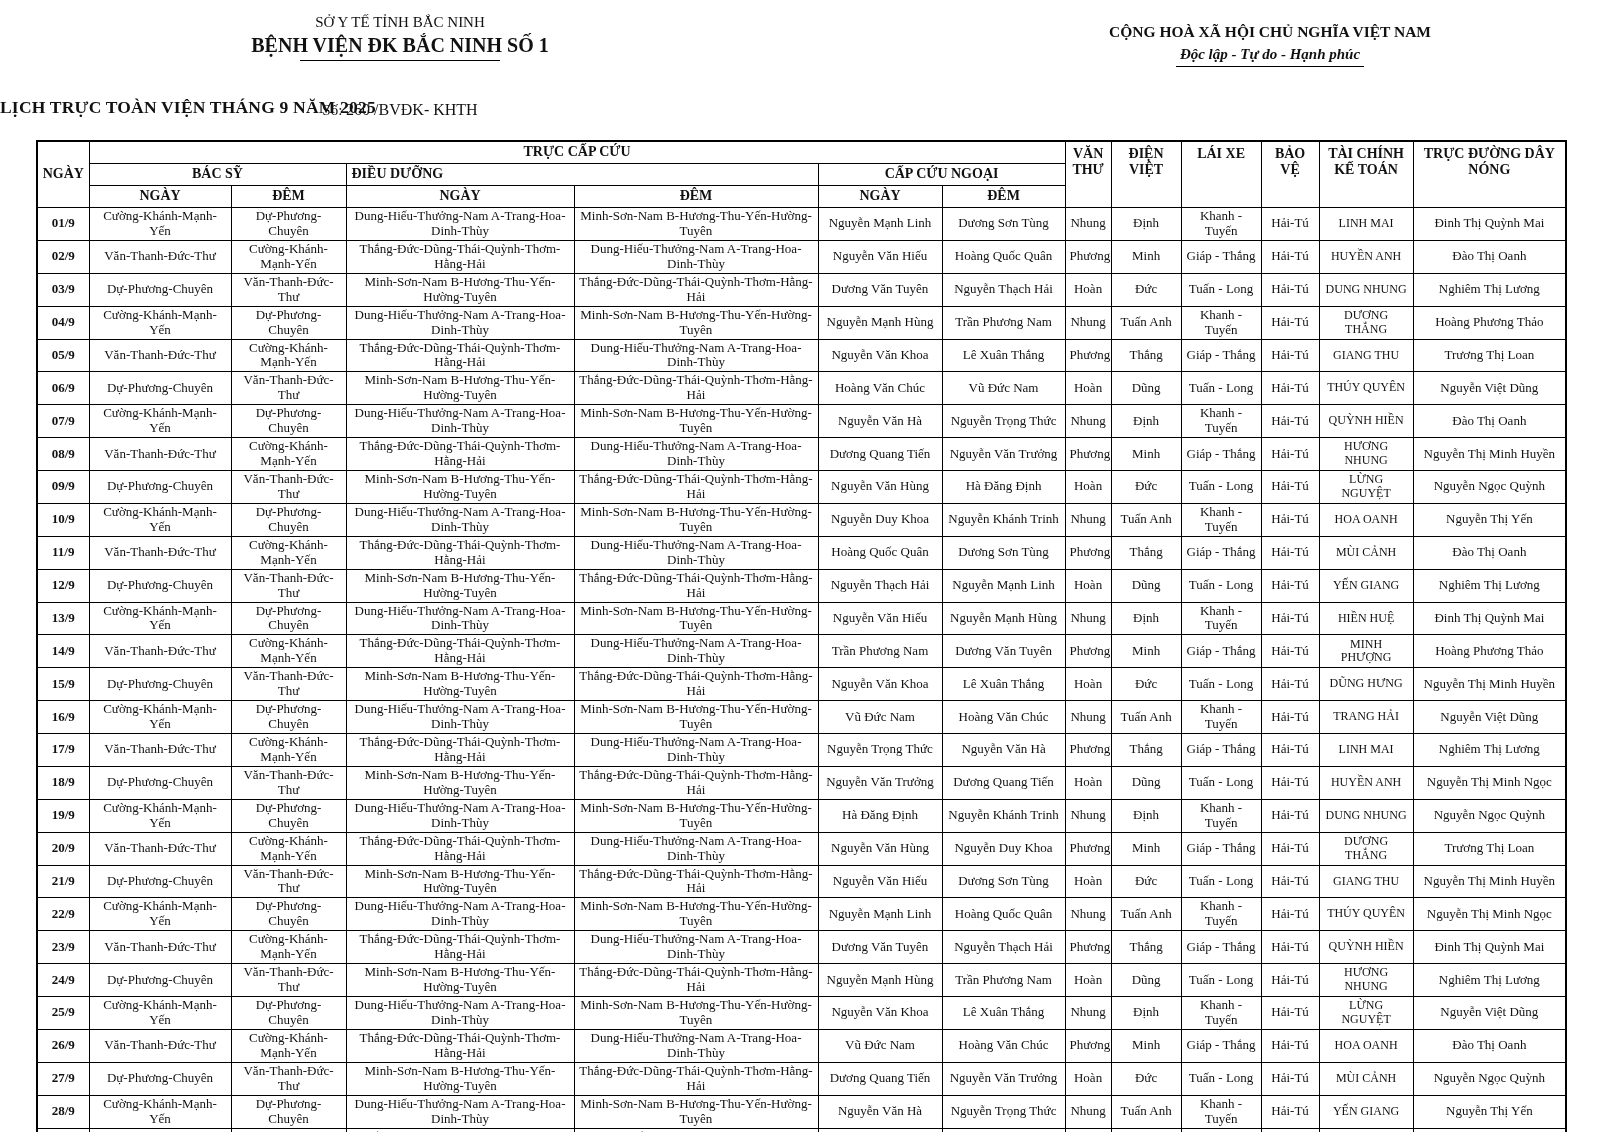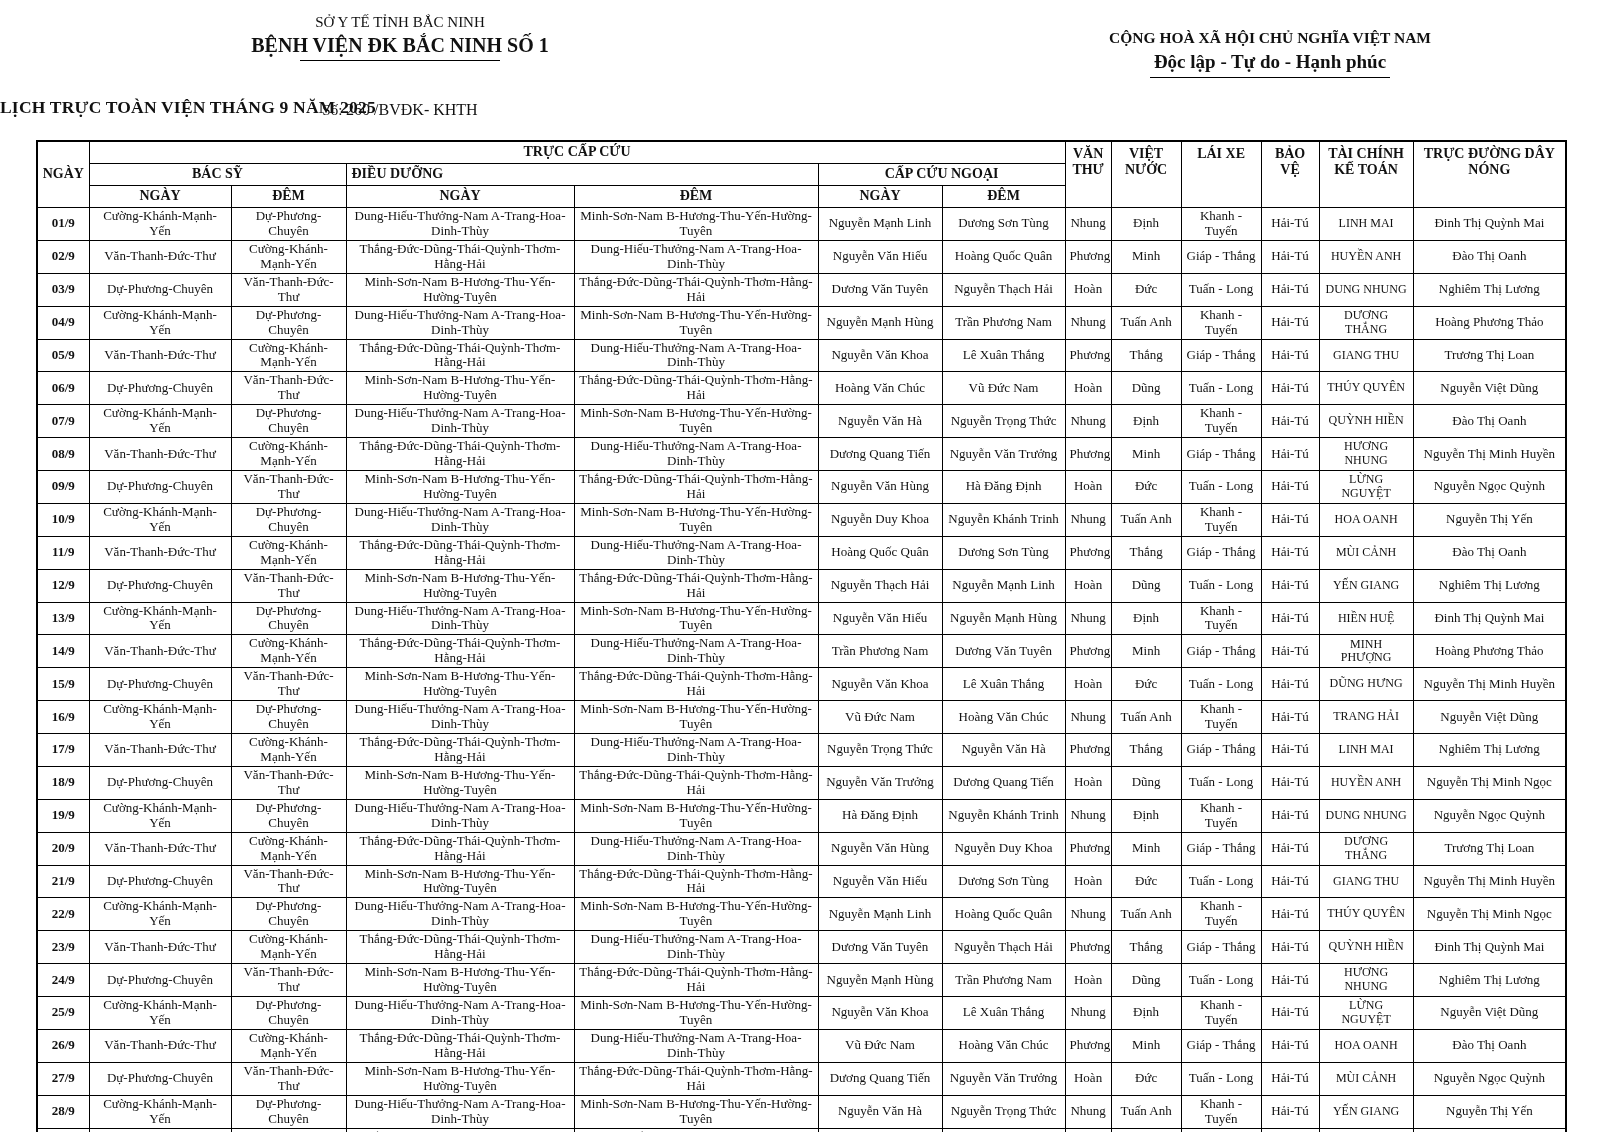--- a/index.html
+++ b/index.html
@@ -7,23 +7,23 @@
     width:1600px;height:1132px;background:#ffffff;position:relative;
     font-family:"Liberation Serif","DejaVu Serif",serif;color:#111;
     -webkit-font-smoothing:antialiased;
   }
   .header-left{position:absolute;left:140px;top:12px;width:520px;text-align:center;line-height:1.35;}
   .header-left .org1{font-size:15px;}
   .header-left .org2{font-size:20px;font-weight:bold;}
   .header-left .rule{width:200px;border-bottom:1.5px solid #000;margin:1px auto 0;}
   .doc-number{margin-top:38px;font-size:15px;}
   .doc-number .num{font-size:16px;}
-  .header-right{position:absolute;left:1010px;top:28px;width:520px;text-align:center;line-height:1.35;}
+  .header-right{position:absolute;left:1010px;top:22px;width:520px;text-align:center;line-height:1.35;}
   .header-right .motto1{font-size:15.5px;font-weight:bold;}
-  .header-right .motto2{font-size:19px;font-weight:bold;border-bottom:1.5px solid #000;display:inline-block;padding:0 4px 2px;}
+  .header-right .motto2{font-size:15px;font-weight:bold;border-bottom:1.5px solid #000;display:inline-block;padding:0 4px 2px;font-style:italic;}
   .date-line{margin-top:20px;font-size:15px;font-style:italic;}
   .date-line .day{font-size:16.5px;font-style:normal;font-family:"DejaVu Serif",serif;}
   .page-title{position:absolute;top:97px;left:0;width:1600px;
     font-size:17.5px;font-weight:bold;letter-spacing:.2px;}
   table.schedule{
     position:absolute;left:36px;top:140px;width:1529px;
     border-collapse:collapse;table-layout:fixed;border:2px solid #000;
   }
   .schedule th,.schedule td{
     border:1px solid #000;text-align:center;vertical-align:middle;
@@ -70,21 +70,21 @@
     <col style="width:80px">
       <col style="width:58px">
       <col style="width:94px">
     <col style="width:153px">
   </colgroup>
   <thead>
     <tr>
       <th rowspan="3">NGÀY</th>
       <th colspan="6">TRỰC CẤP CỨU</th>
       <th rowspan="3" class="vtop">VĂN THƯ</th>
-      <th rowspan="3" class="vtop">VIỆT NƯỚC</th>
+      <th rowspan="3" class="vtop">ĐIỆN VIỆT</th>
       <th rowspan="3" class="vtop">LÁI XE</th>
       <th rowspan="3" class="vtop">BẢO VỆ</th>
       <th rowspan="3" class="vtop">TÀI CHÍNH KẾ TOÁN</th>
       <th rowspan="3" class="vtop">TRỰC ĐƯỜNG DÂY NÓNG</th>
     </tr>
     <tr>
       <th colspan="2">BÁC SỸ</th>
       <th colspan="2" class="halign-left">ĐIỀU DƯỠNG</th>
       <th colspan="2">CẤP CỨU NGOẠI</th>
     </tr>

